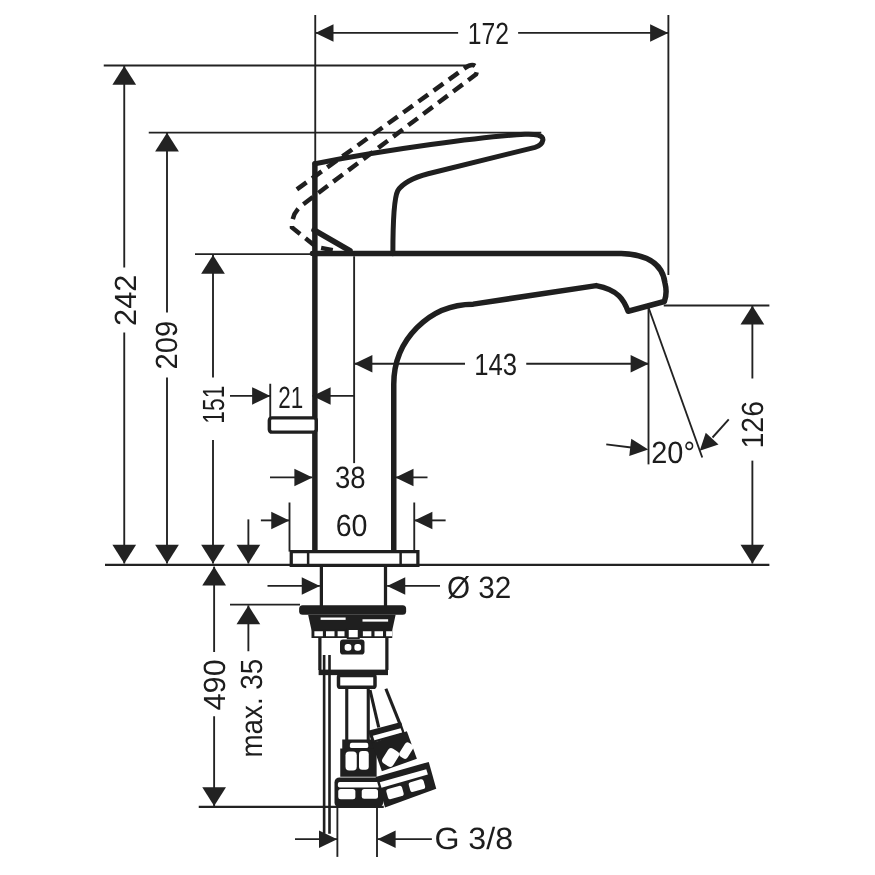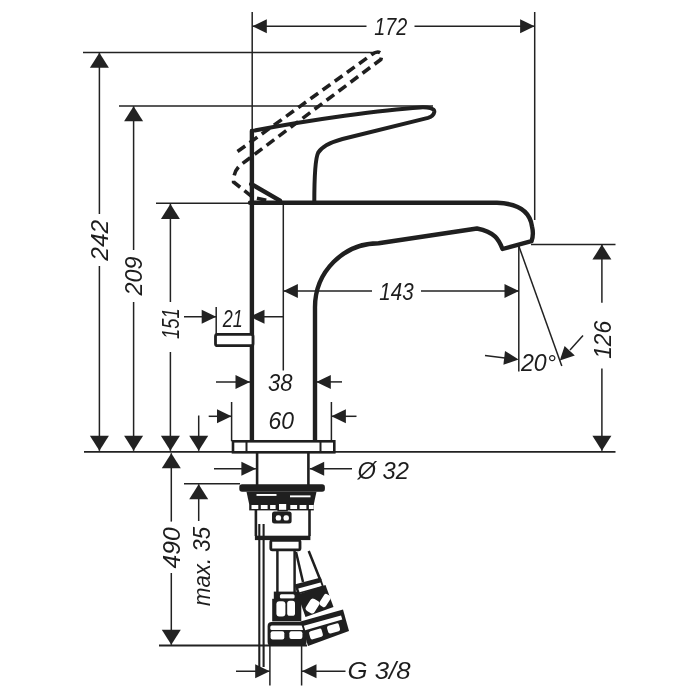--- a/index.html
+++ b/index.html
@@ -1,16 +1,16 @@
 <!DOCTYPE html>
 <html><head>
 <meta charset="utf-8">
 <style>
   html,body{margin:0;padding:0;background:#fff;}
-  #wrap{width:700px;height:700px;position:relative;background:#fff;font-style:italic;}
+  #wrap{width:700px;height:700px;position:relative;background:#fff;}
   svg{display:block;}
   text{font-family:"Liberation Sans",sans-serif;font-size:24.5px;fill:#1d1d1d;}
 </style>
 </head>
 <body>
 <div id="wrap">
 <svg width="700" height="700" viewBox="0 0 700 700">
 <rect x="0" y="0" width="700" height="700" fill="#ffffff"></rect>
 
 <g stroke="#222" stroke-width="1.5" fill="none">

